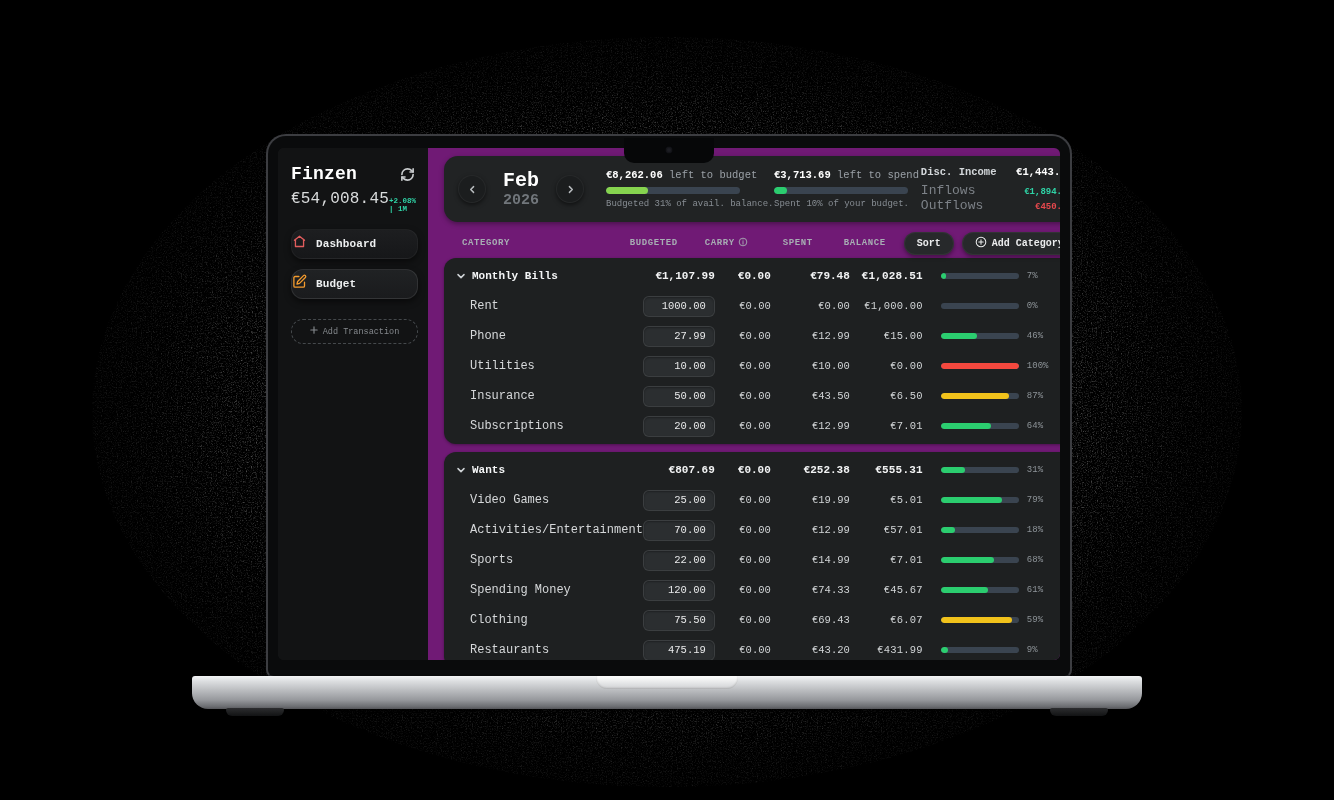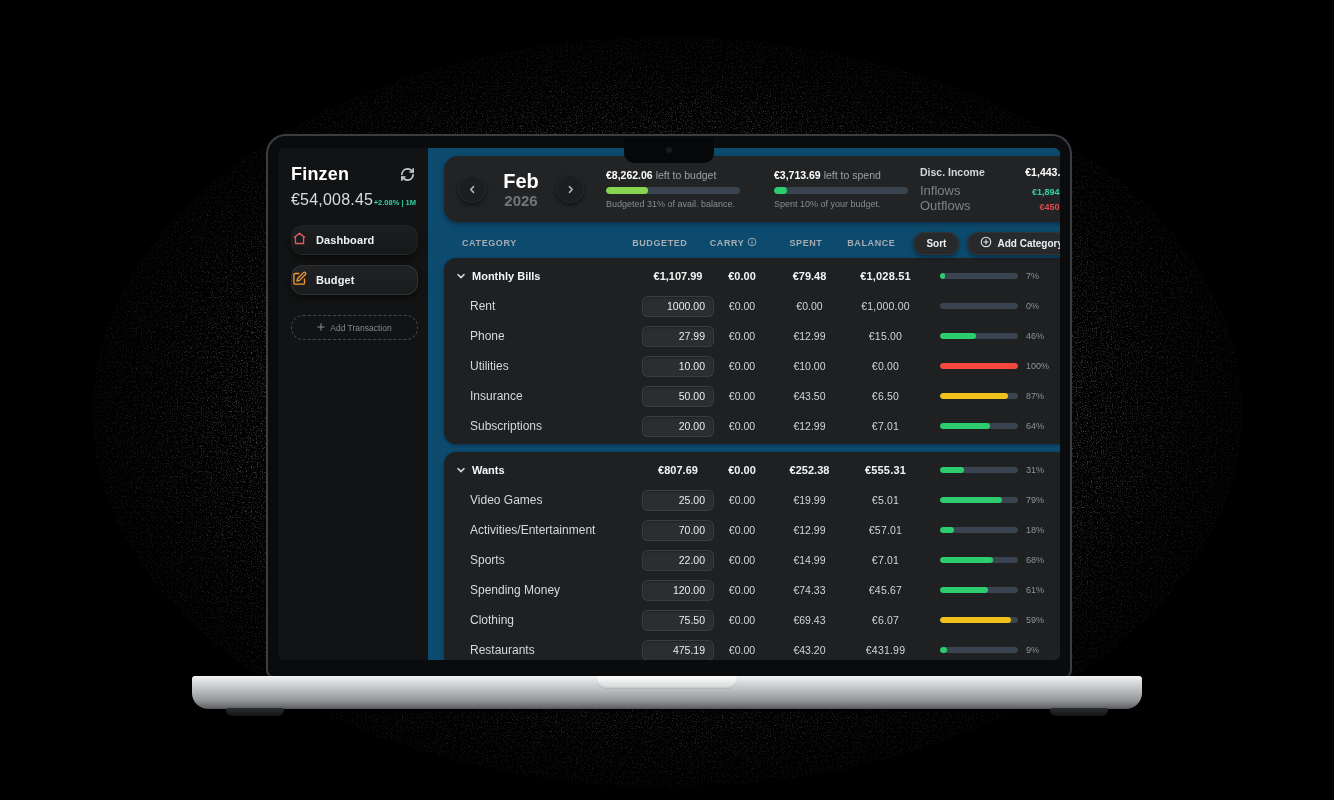--- a/index.html
+++ b/index.html
@@ -1,17 +1,17 @@
 <!DOCTYPE html>
 <html><head>
 <meta charset="utf-8">
 <style>
   html,body{margin:0;padding:0;background:#000;}
   .stage{position:relative;width:1334px;height:800px;background:#000;overflow:hidden;
-         font-family:Liberation Sans, sans-serif;-webkit-font-smoothing:antialiased;}
+         font-family:Liberation Mono, monospace;-webkit-font-smoothing:antialiased;}
   svg.halo{position:absolute;left:0;top:0;}
 
   
   .screen{position:absolute;left:266px;top:134px;width:806px;height:544px;background:#0a0b0c;
           border:2px solid #3c3d41;border-bottom-color:#232428;border-radius:20px 20px 8px 8px;box-sizing:border-box;z-index:2;}
   .display{position:absolute;left:10px;top:12px;width:782px;height:512px;border-radius:6px;overflow:hidden;
            display:flex;background:#191b1c;}
   .notch{position:absolute;left:50%;transform:translateX(-50%);top:2px;width:90px;height:25px;background:#060708;
          border-radius:0 0 10px 10px;z-index:9;}
   .camera{position:absolute;left:50%;top:9px;transform:translateX(-50%);width:6px;height:6px;border-radius:50%;
@@ -38,21 +38,21 @@
   .nav-item{height:30px;border-radius:12px;background:linear-gradient(180deg,#1d1e20,#161719);
             border:1px solid rgba(255,255,255,.045);box-shadow:0 3px 6px rgba(0,0,0,.5);
             display:flex;align-items:center;gap:9px;cursor:pointer;box-sizing:border-box;}
   .nav-item.active{background:linear-gradient(180deg,#202224,#1a1b1d);border-color:rgba(255,255,255,.09);}
   .nav-item .label{color:#eef0f1;font-size:11px;font-weight:700;letter-spacing:.1px;}
   .nav-item svg{flex:none;}
   .add-trans{margin-top:20px;height:23px;border:1px dashed #45494c;border-radius:12px;display:flex;
              align-items:center;justify-content:center;gap:5px;color:#85898d;font-size:8.5px;cursor:pointer;}
 
   
-  .main{flex:1;background:#0c4a6e;padding:8px 16px 0 16px;position:relative;box-sizing:border-box;}
+  .main{flex:1;background:#701a75;padding:8px 16px 0 16px;position:relative;box-sizing:border-box;}
   .hdr-card{height:66px;background:#212324;border-radius:14px;display:flex;align-items:center;
             padding:0 14px;box-sizing:border-box;box-shadow:0 2px 5px rgba(0,0,0,.35);}
   .nav-circ{width:26px;height:26px;border-radius:50%;background:#1b1d1e;border:1px solid rgba(255,255,255,.05);
             box-shadow:0 2px 4px rgba(0,0,0,.5);display:flex;align-items:center;justify-content:center;
             color:#b7bbbe;cursor:pointer;flex:none;}
   .month-block{width:62px;text-align:center;margin:0 4px;}
   .month{color:#fff;font-size:20px;font-weight:800;line-height:1;}
   .year{color:#71767b;font-size:15px;font-weight:800;line-height:1;margin-top:2px;}
   .stat{width:146px;margin-left:22px;}
   .stat-line{font-size:10.5px;white-space:nowrap;}
@@ -84,21 +84,21 @@
         box-shadow:0 2px 4px rgba(0,0,0,.4);display:flex;align-items:center;gap:5px;padding:0 12px;
         color:#ecedee;font-size:10px;font-weight:700;cursor:pointer;box-sizing:border-box;white-space:nowrap;}
   .group-card{background:#1e2021;border-radius:12px;margin-top:4px;margin-bottom:8px;padding:3px 0;
               box-shadow:0 1px 3px rgba(0,0,0,.35);}
   .row{display:flex;align-items:center;height:30px;padding:0 10px 0 12px;}
   .cell{box-sizing:border-box;}
   .cell.name{flex:1;display:flex;align-items:center;gap:6px;min-width:0;}
   .sub-name{color:#d6d8da;font-size:12px;padding-left:14px;white-space:nowrap;}
   .gname{color:#f4f5f6;font-size:11px;font-weight:800;white-space:nowrap;}
   .chev{display:flex;cursor:pointer;}
-  .cell.r{text-align:center;}
+  .cell.r{text-align:right;}
   .cell.budget{width:72px;}
   .cell.carry{width:56px;}
   .cell.spent{width:79px;}
   .cell.balance{width:73px;}
   .gval{color:#f2f3f4;font-size:11px;font-weight:800;white-space:nowrap;}
   .sval{color:#d2d5d7;font-size:10.5px;white-space:nowrap;}
   .binput{width:72px;height:21px;background:#2b2e30;border:1px solid rgba(255,255,255,.08);border-radius:6px;
           color:#e9eaeb;font-size:10.5px;text-align:right;padding:0 8px;box-sizing:border-box;outline:none;
           font-family:inherit;box-shadow:inset 0 1px 2px rgba(0,0,0,.3);}
   .barcell{display:flex;align-items:center;margin-left:18px;}

